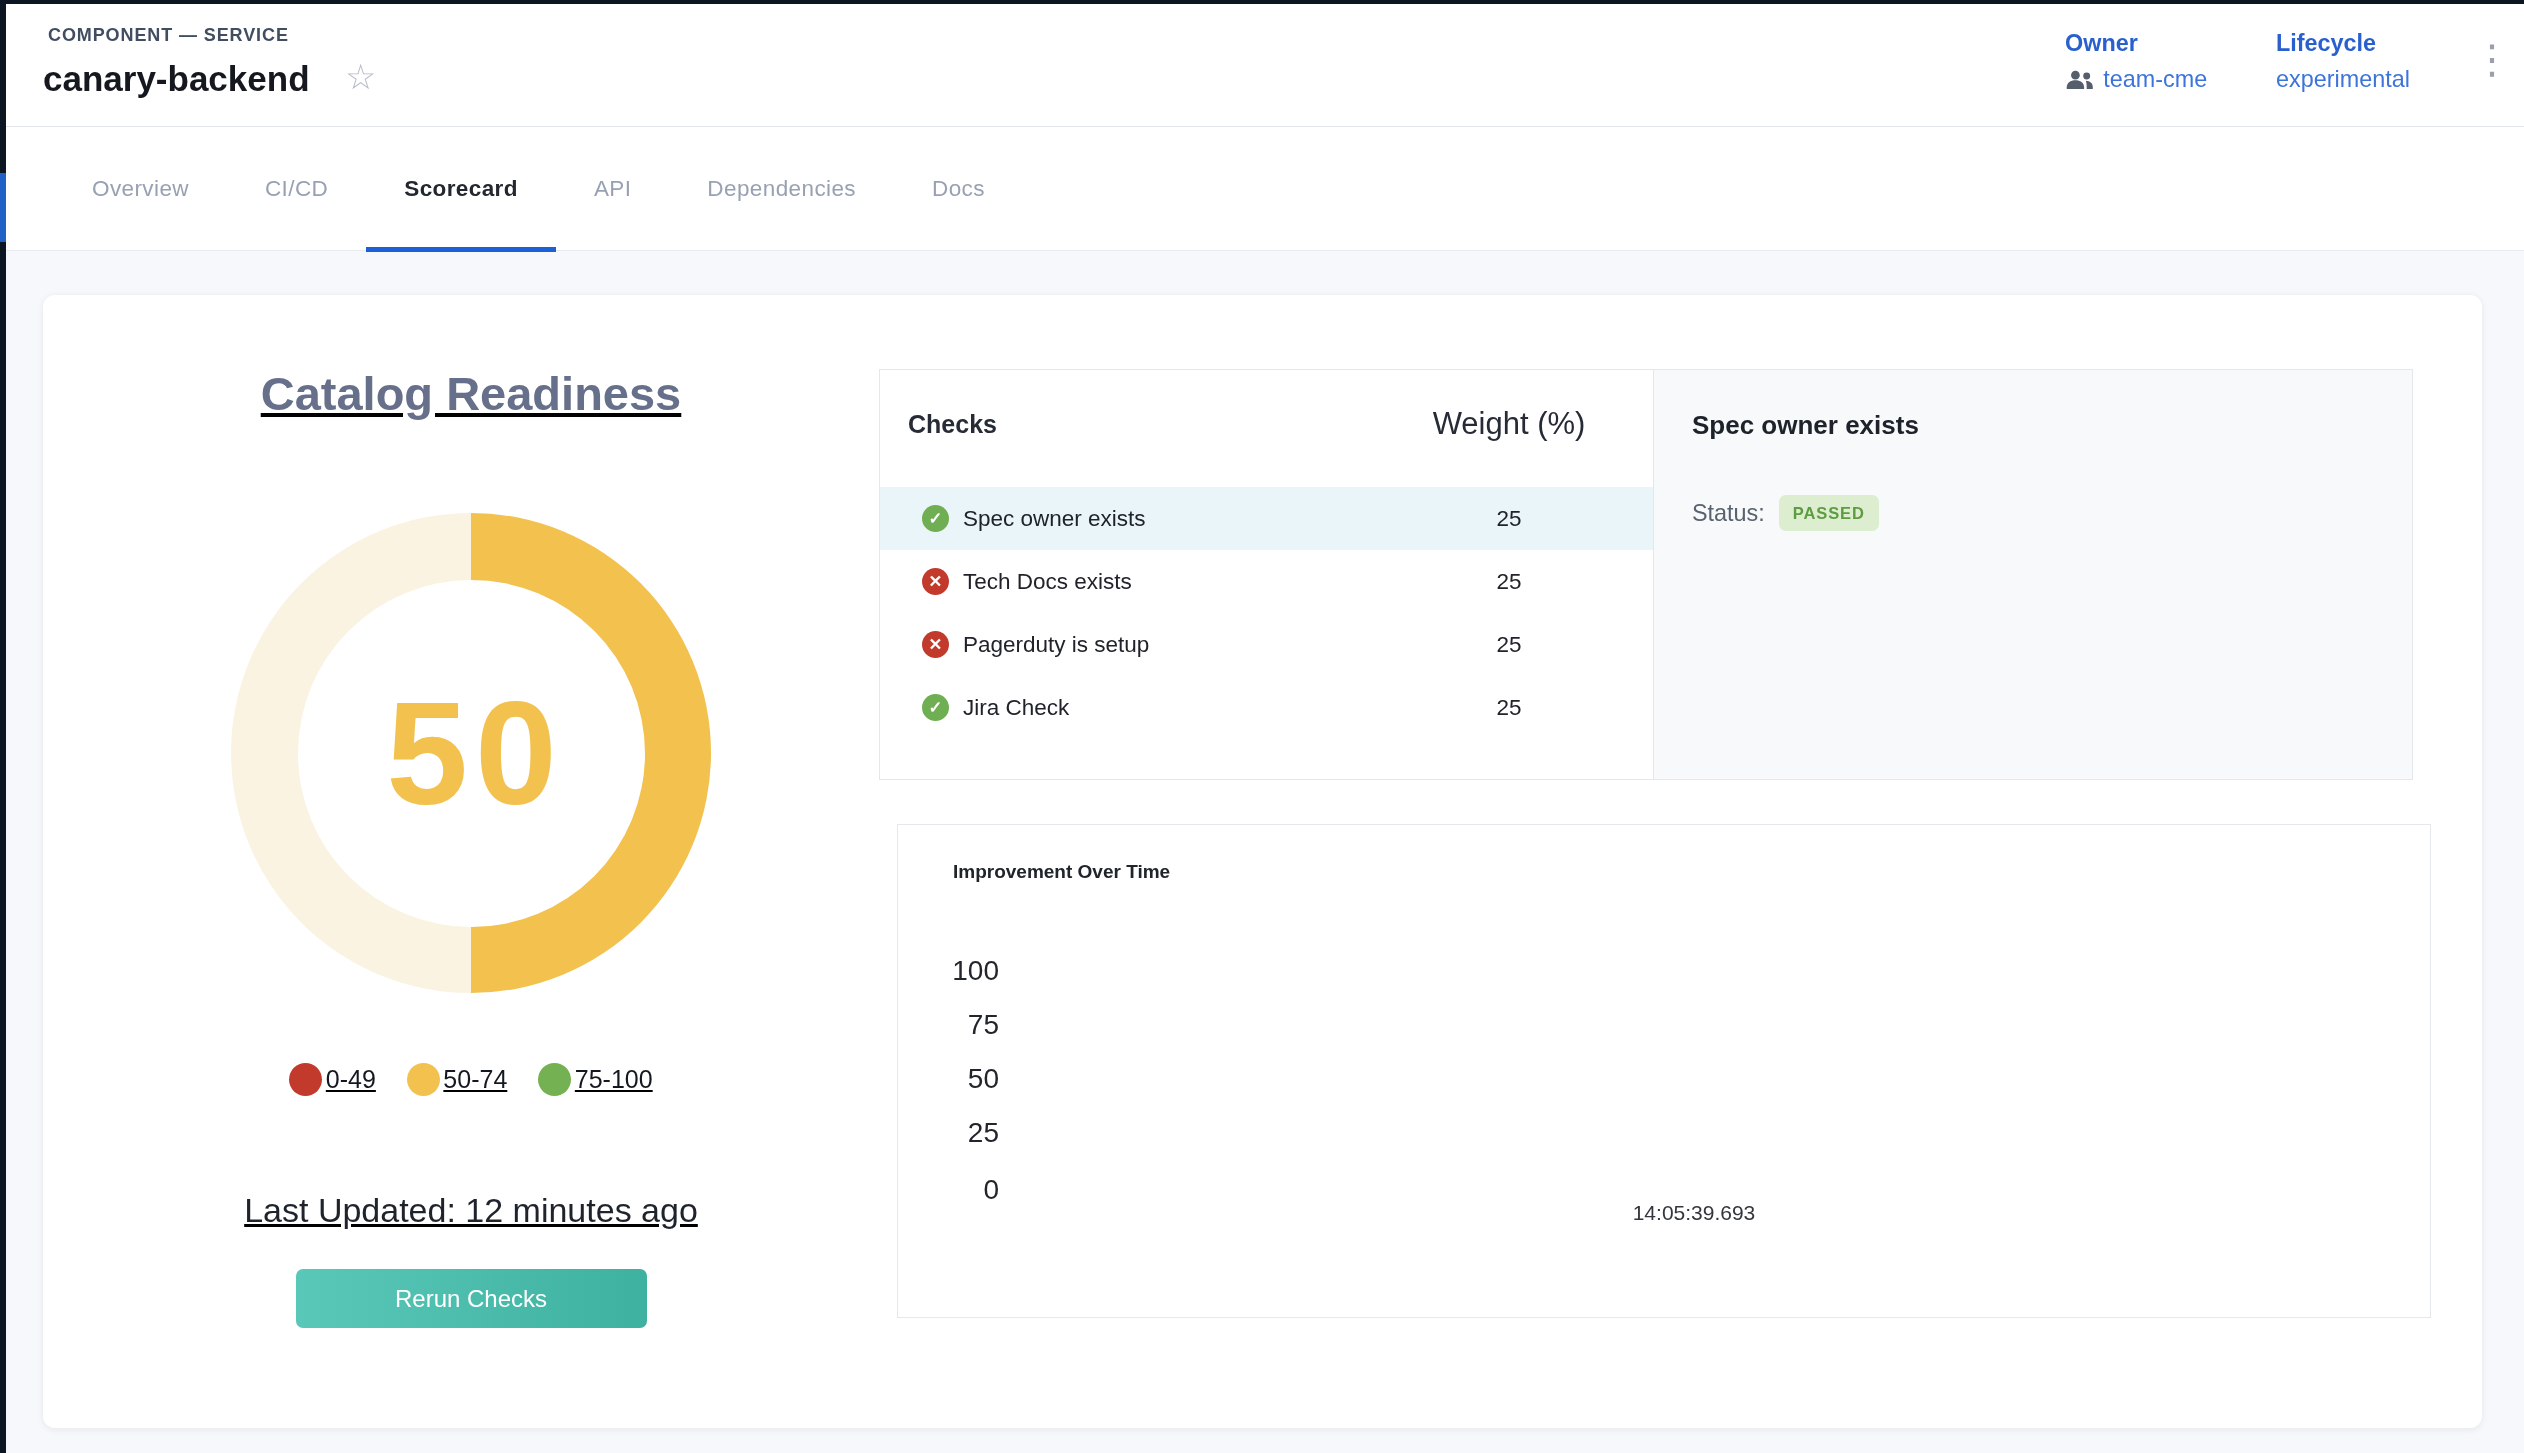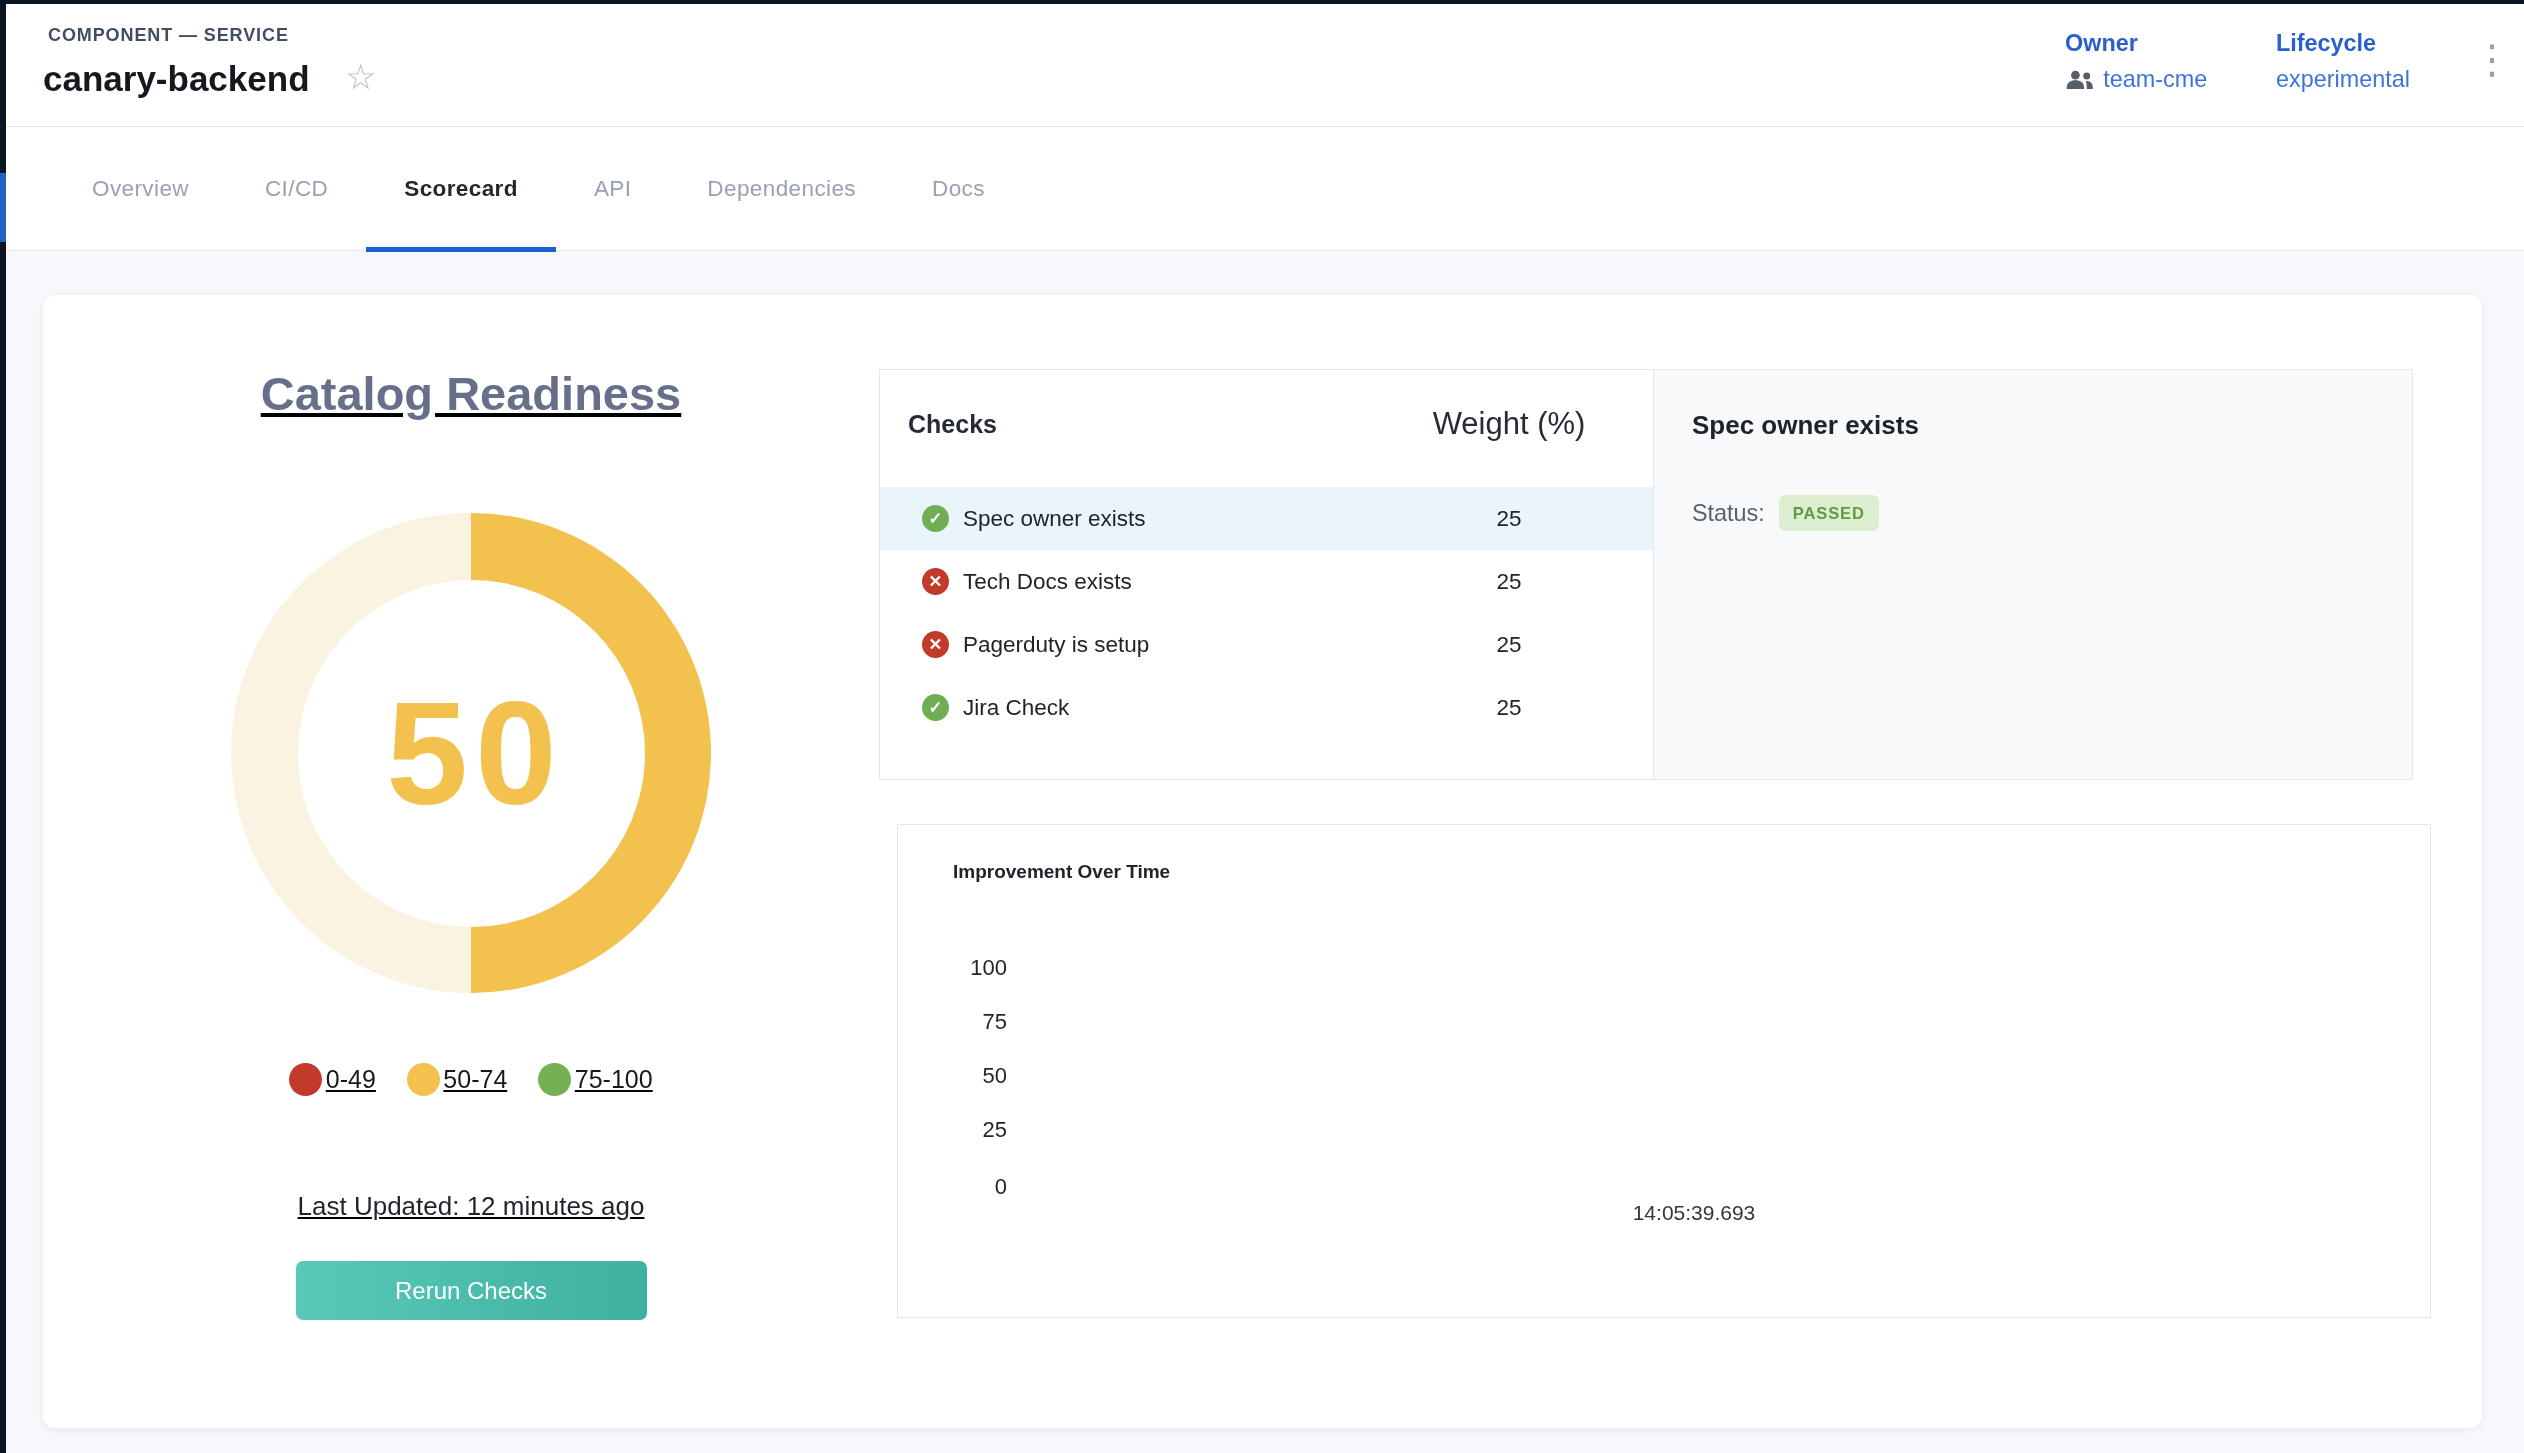--- a/index.html
+++ b/index.html
@@ -39,21 +39,21 @@
   .gauge-title { margin-top:71px; font-size:47px; font-weight:700; color:#67708A; }
   .donut { position:relative; width:480px; height:480px; margin:92px auto 0; border-radius:50%;
            background:conic-gradient(from 0deg, #F2C14E 0deg 180deg, #FBF3E1 180deg 360deg); }
   .donut-hole { position:absolute; left:67px; top:67px; width:347px; height:347px; border-radius:50%; background:#FFFFFF;
                 display:flex; align-items:center; justify-content:center; }
   .donut-score { font-size:147px; font-weight:700; color:#F2C14E; letter-spacing:7px; margin-right:-7px; }
   .legend { margin-top:70px; display:flex; justify-content:center; align-items:center; gap:31px; }
   .legend-item { display:flex; align-items:center; gap:3.5px; }
   .legend-dot { width:33px; height:33px; border-radius:50%; }
   .legend-label { font-size:25px; color:#14181F; }
-  .last-updated { margin-top:95px; font-size:26px; color:#1F242C; }
+  .last-updated { margin-top:95px; font-size:34px; color:#1F242C; }
   .rerun-btn { margin-top:39px; width:351px; height:59px; border:none; border-radius:7px; cursor:pointer;
                background:linear-gradient(90deg,#5AC8B8 0%,#3EB1A1 100%);
                color:#FFFFFF; font-size:24px; font-weight:500; font-family:inherit; }
 
   
   .checks-panel { position:absolute; left:836px; top:74px; width:1534px; height:411px; border:0.9px solid #E4E7EC; background:#FFFFFF; display:flex; }
   .checks-list { width:773px; padding-top:36px; }
   .checks-header { display:flex; align-items:center; padding:0 22.5px 0 28px; }
   .col-checks { flex:1; font-size:25px; font-weight:700; color:#262B36; }
   .col-weight { width:243px; text-align:center; font-size:31px; font-weight:400; color:#262B36; }
@@ -70,21 +70,21 @@
   .detail-pane { flex:1; background:#F7F9FB; border-left:0.9px solid #E4E7EC; padding:40px 0 0 38px; }
   .detail-title { font-size:26px; font-weight:700; color:#1D222B; }
   .status-row { margin-top:54px; display:flex; align-items:center; }
   .status-label { font-size:23.4px; color:#59626F;text-align:right; }
   .status-badge { margin-left:14px; background:#DCEDD0; color:#5E9C41; font-size:16.5px; font-weight:700; letter-spacing:0.9px;
                   padding:8.7px 14px; border-radius:7px; }
 
   
   .chart-card { position:absolute; left:854px; top:529px; width:1534px; height:494px; border:0.9px solid #E4E7EC; background:#FFFFFF; }
   .chart-title { position:absolute; left:55px; top:36px; font-size:19px; font-weight:600; color:#20242B; }
-  .ytick { position:absolute; left:12px; width:97px; text-align:right; font-size:22px; color:#22262C; }
+  .ytick { position:absolute; left:4px; width:97px; text-align:right; font-size:28px; color:#22262C; }
   .ytick-0 { top:130px; } .ytick-1 { top:184px; } .ytick-2 { top:238px; } .ytick-3 { top:292px; } .ytick-4 { top:349px; }
   .xtick { position:absolute; top:376px; left:50%; transform:translateX(-50%); margin-left:30px; font-size:21px; color:#33373D; }
 </style>
 </head>
 <body>
 
 <div id="app">
   <div class="edge-top"></div>
   <div class="edge-left"></div>
   <div class="edge-left-accent"></div>

